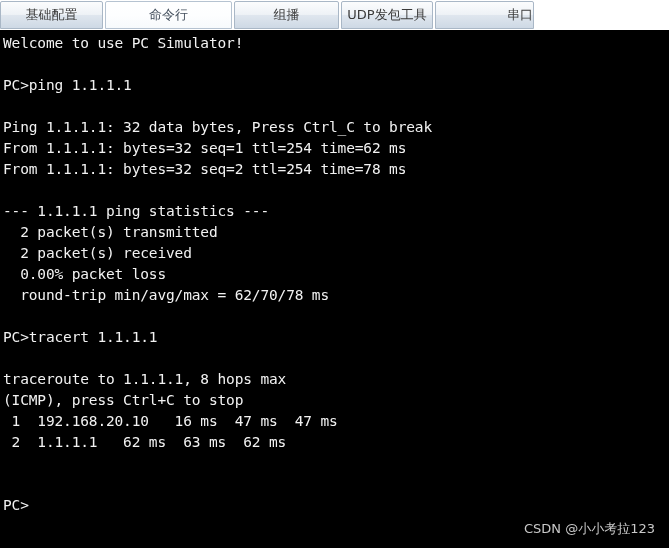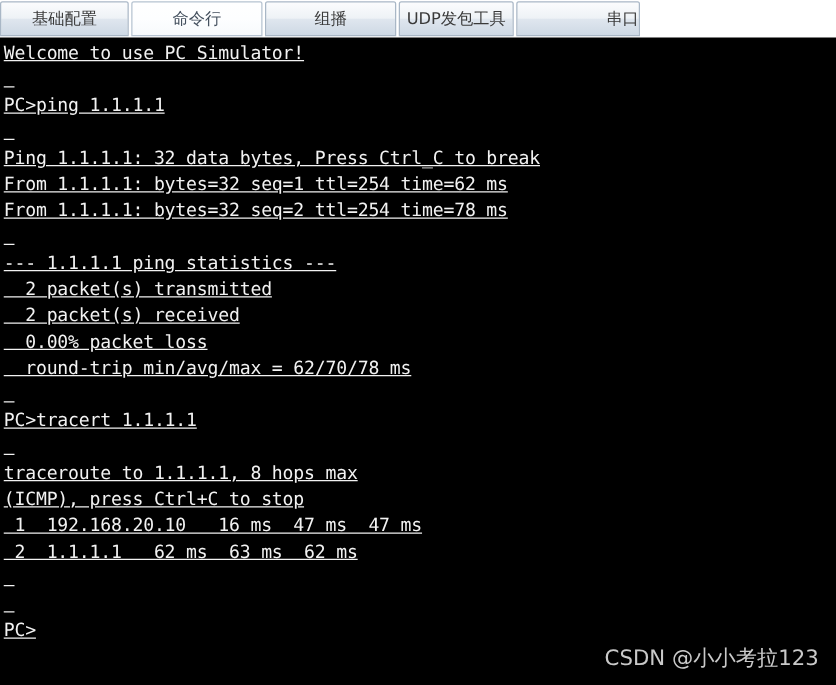--- a/index.html
+++ b/index.html
@@ -86,44 +86,43 @@
     font-size: 14.5px;
     line-height: 21px;
     color: #f2f2f2;
     white-space: pre;
     letter-spacing: -0.15px;
   }
 
   .term-line {
     height: 21px;
     white-space: pre;
-    text-decoration: underline;
   }
 
   .watermark {
     position: absolute;
     right: 14px;
     bottom: 10px;
     font-family: "DejaVu Sans", "Liberation Sans", sans-serif;
-    font-size: 17px;
+    font-size: 13px;
     color: #c9c9c9;
     white-space: nowrap;
     user-select: none;
   }
 </style>
 </head>
 <body>
 
 <div id="app">
 
   <div class="tab-strip">
     <div class="tab" style="width: 103px;">
       <span>基础配置</span>
     </div>
-    <div class="tab selected" style="width: 105px;">
+    <div class="tab selected" style="width: 127px;">
       <span>命令行</span>
     </div>
     <div class="tab" style="width: 105px; align-items: center;">
       <span>组播</span>
     </div>
     <div class="tab" style="width: 92px;">
       <span>UDP发包工具</span>
     </div>
     <div class="tab" style="width: 99px; justify-content: flex-end;">
       <span>串口</span>

